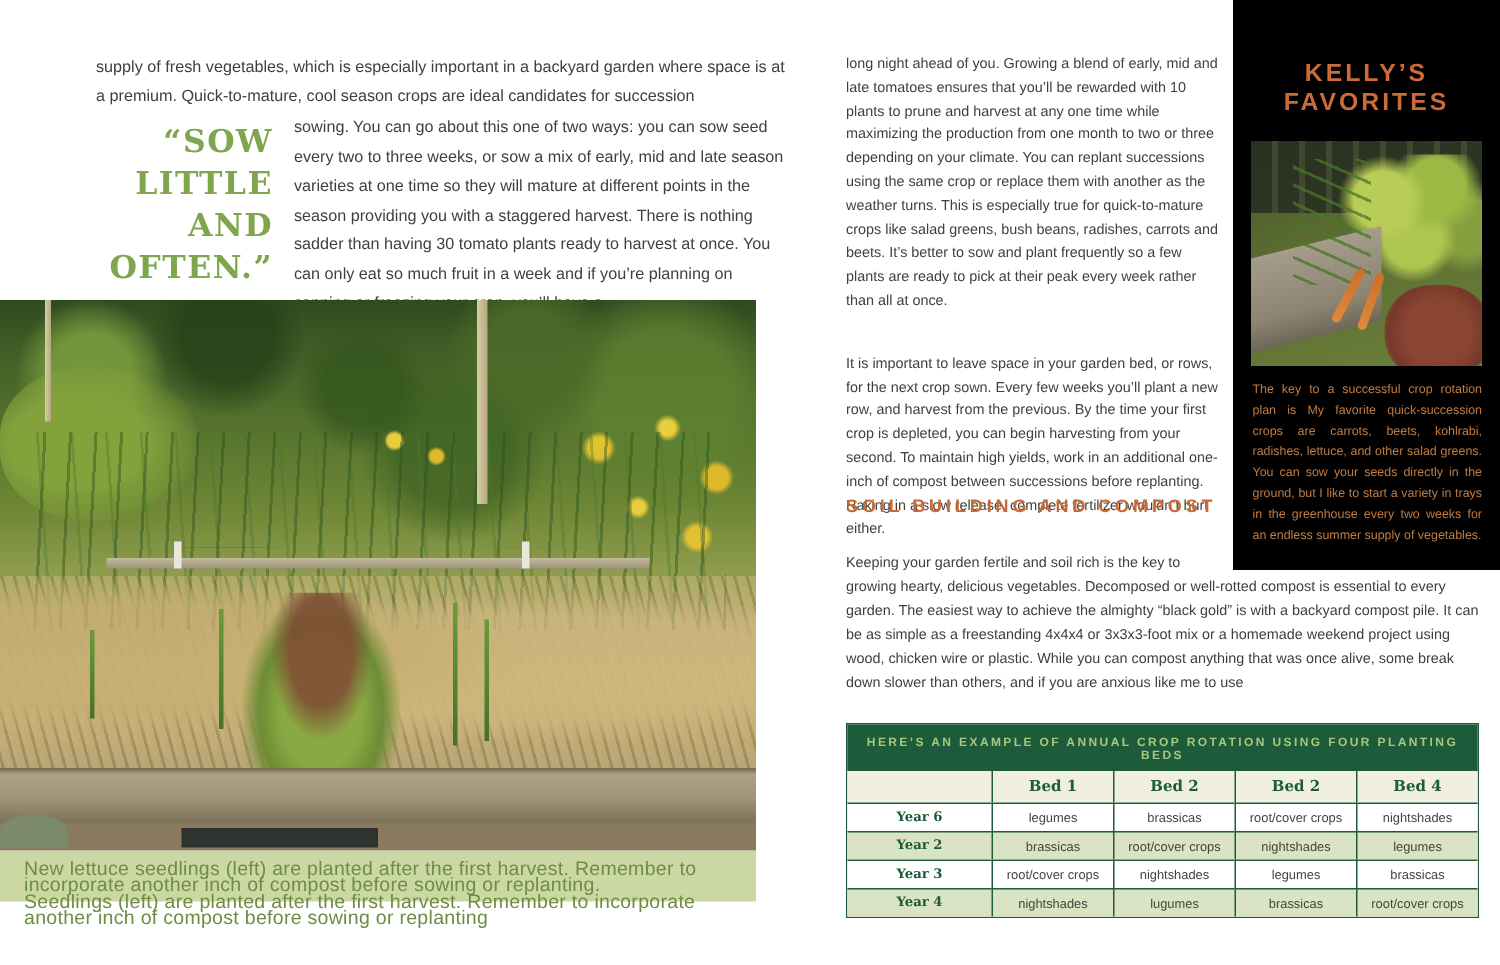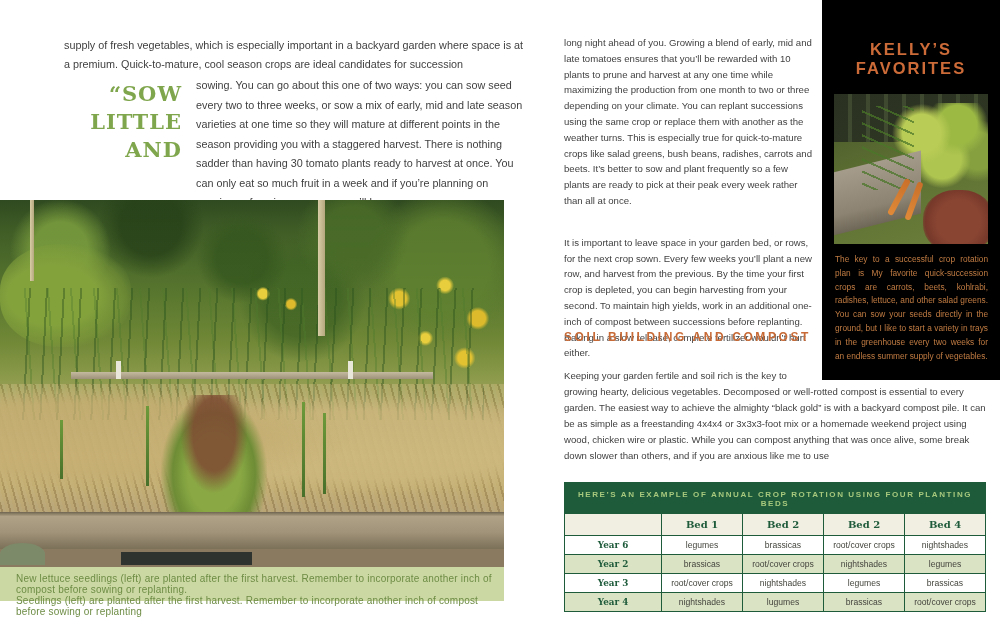--- a/index.html
+++ b/index.html
@@ -68,21 +68,21 @@
   .gp-sprout.p4 { left:12%; top:60%; height:16%; }
   .gp-board { position:absolute; left:0; top:85%; width:100%; height:10%;
     background:linear-gradient(180deg,#6f6550 0,#b0a286 12%,#a1937a 55%,#7b7058 100%); }
   .gp-ground { position:absolute; left:0; top:95%; width:100%; height:5%; background:#8a7a5f; }
   .gp-tray { position:absolute; left:24%; top:96%; width:26%; height:3.5%; background:#2e3330; }
   .gp-rock { position:absolute; left:0; top:93.5%; width:9%; height:6%; border-radius:50% 50% 0 0;
     background:#7d8a6a; }
 
   .photo-caption { position:absolute; left:0; top:567px; width:504px; height:34px;
     background:#ccd8a4; padding:6px 12px 0 16px; }
-  .photo-caption div { font-size:10px; line-height:11px; color:#6d8c44; letter-spacing:.2px; }
+  .photo-caption div { font-size:13px; line-height:11px; color:#6d8c44; letter-spacing:.2px; }
 
   
   .col1 { position:absolute; left:564px; top:35px; width:248px;
           font-size:9.6px; line-height:15.8px; color:#3f3f3f; }
   .col1 p + p { margin-top:26px; }
   .section-heading { position:absolute; left:564px; top:330px; font-size:12px; font-weight:bold;
     letter-spacing:2.6px; color:#c76a36; }
   .para3 { position:absolute; left:564px; top:368px; width:422px;
     font-size:9.6px; line-height:16px; color:#3f3f3f; }
   .para3 .wrap-spacer { float:right; width:182px; height:13px; }
@@ -137,20 +137,21 @@
 
 <div class="spread">
 
   <p class="intro">supply of fresh vegetables, which is especially important in a backyard garden where space is at a premium. Quick-to-mature, cool season crops are ideal candidates for succession</p>
 
   <div class="quote-row">
     <div class="pull-quote">
       <div>“SOW</div>
       <div>LITTLE</div>
       <div>AND</div>
+      <div>OFTEN.”</div>
     </div>
     <p class="intro-body">sowing. You can go about this one of two ways: you can sow seed every two to three weeks, or sow a mix of early, mid and late season varieties at one time so they will mature at different points in the season providing you with a staggered harvest. There is nothing sadder than having 30 tomato plants ready to harvest at once. You can only eat so much fruit in a week and if you’re planning on canning or freezing your crop, you’ll have a</p>
   </div>
 
   <div class="garden-photo">
     <div class="gp-blobs"></div>
     <div class="gp-lawn"></div>
     <div class="gp-flowers"></div>
     <div class="gp-flowers-mid"></div>
     <div class="gp-onions"></div>

